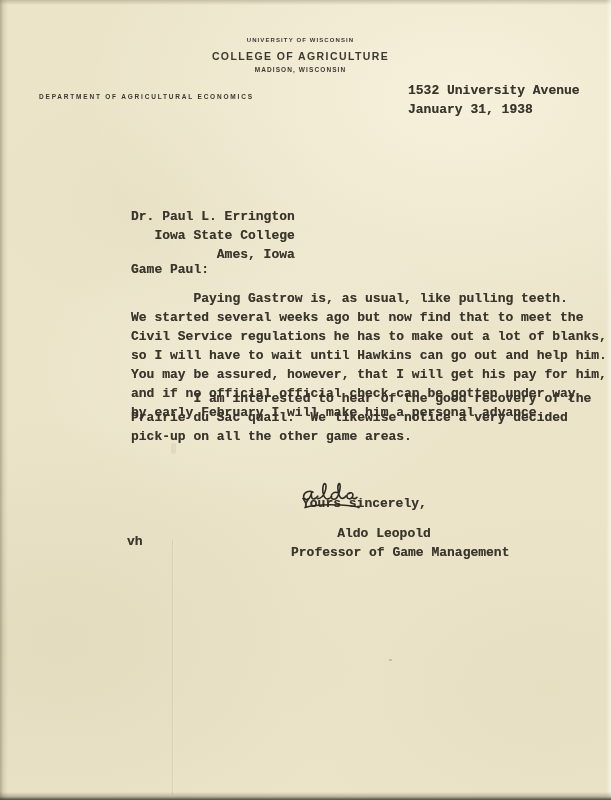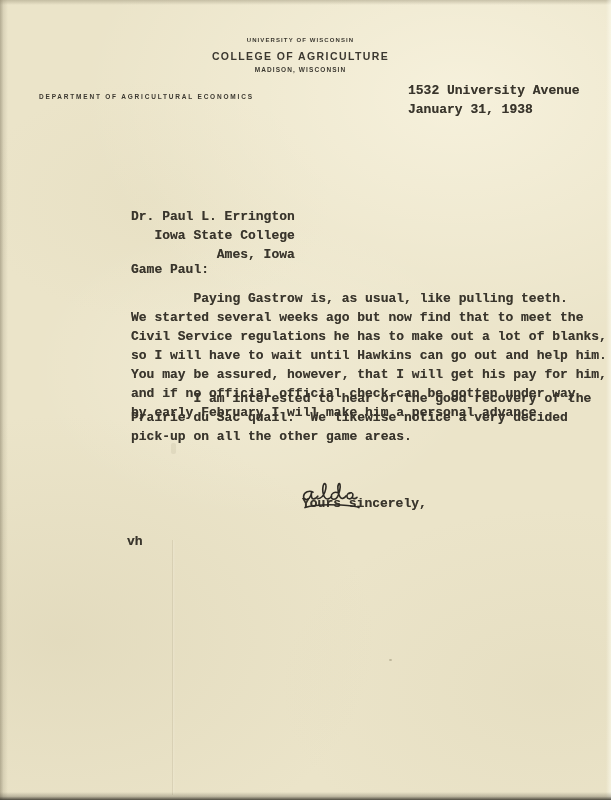--- a/index.html
+++ b/index.html
@@ -91,20 +91,22 @@
   <div class="type valediction">Yours sincerely,</div>
 
   <svg class="signature" viewBox="0 0 76 36" role="img" aria-label="aldo">
     <path d="M17,13.2 C13.5,10.8 8,13.2 7.6,17.2 C7.2,20.6 11.4,21.8 13.6,18.6 C15.2,16.2 15.6,13.4 15.6,13.4 C15,17.2 15.4,20.4 18,19.9 C19.6,19.6 21,18.4 21.8,17.2"></path>
     <path d="M21.8,19.8 C25,19.4 27.6,16.6 28.9,13 C30.3,9.2 30.5,5 28.9,4.6 C27.3,4.3 26.3,9.2 26.9,13.2 C27.5,17.4 29.4,20.6 32.2,19.9 C33.7,19.5 34.8,18.5 35.6,17.4"></path>
     <path d="M42.4,14 C38.8,12 35,14.4 35.2,17.8 C35.4,20.9 39.5,21.2 41.4,18 C43.2,15 44.8,8.4 44,5.4 C43.4,3.2 41.6,5.2 41.9,9.6 C42.2,13.6 43.4,20.2 46.8,19.4 C48.2,19.1 49.4,18 50.2,16.8"></path>
     <path d="M55.4,13.8 C52.6,13.4 50.6,15.4 51,17.8 C51.4,20 54.4,20.6 56,18.6 C57.6,16.6 57,13.9 55.4,13.8 C54.2,13.7 53.4,14.5 53.4,14.5 M56.6,18.9 C57.8,20 59.6,19.7 61,18.4"></path>
     <path d="M9,28.6 C20,25.2 40,25.4 58,27.2 C60.4,27.5 62,27.9 63,28.6"></path>
   </svg>
 
+  <div class="type sig-block">Aldo Leopold
+Professor of Game Management</div>
 
   <div class="type typist">vh</div>
 
   <div class="ghost-mark"></div>
   <div class="speck"></div>
   <div class="crease-v"></div>
   <div class="edge edge-left"></div>
   <div class="edge edge-top"></div>
   <div class="edge edge-right"></div>
   <div class="edge edge-bottom"></div>

